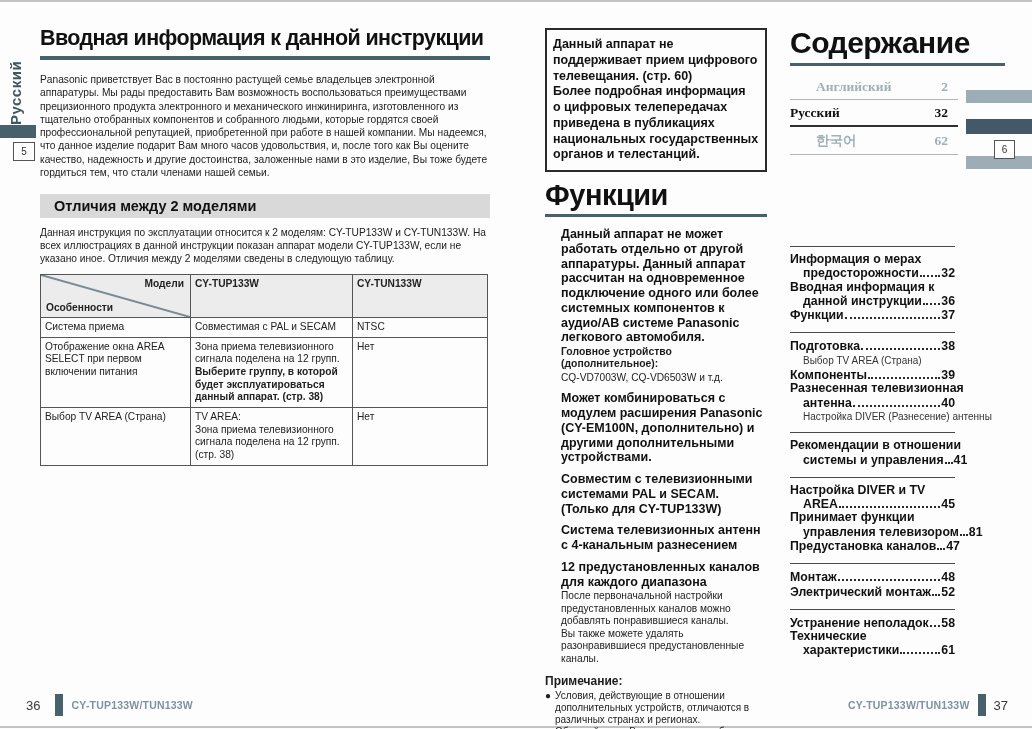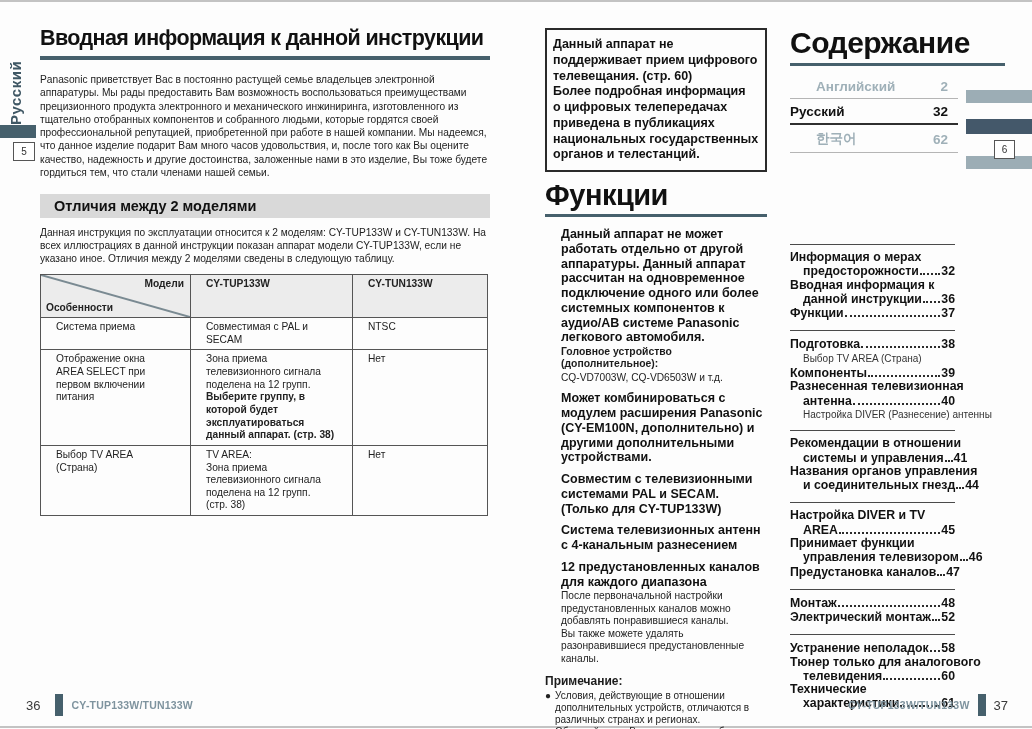--- a/index.html
+++ b/index.html
@@ -42,21 +42,21 @@
   .rule-main{height:4px;background:#46606c;margin:0 0 13px 0;}
   .intro{font-size:10.2px;line-height:1.3;margin:0 0 15px 0;color:#222;}
   .sec-head{
     background:#d9d9d9;font-weight:bold;font-size:14.5px;
     padding:4px 10px 4px 14px;margin:0 0 8px 0;color:#111;
   }
   .sec-body{font-size:10.2px;line-height:1.28;margin:0 0 9px 0;color:#222;}
 
   table.cmp{border-collapse:collapse;width:447px;font-size:10.2px;table-layout:fixed;}
   table.cmp th,table.cmp td{
-    border:1.4px solid #555;padding:3px 15px;vertical-align:top;text-align:left;
+    border:1.4px solid #555;padding:3px 4px;vertical-align:top;text-align:left;
     line-height:1.24;color:#222;
   }
   table.cmp thead th{background:#ececec;font-weight:bold;}
   .corner{position:relative;height:42px;padding:0 !important;}
   .corner svg{position:absolute;left:0;top:0;width:100%;height:100%;}
   .corner-top{position:absolute;top:3px;right:6px;font-weight:bold;}
   .corner-bottom{position:absolute;bottom:3px;left:5px;font-weight:bold;}
   .cell-plain{white-space:pre-line;}
   .cell-bold{font-weight:bold;white-space:pre-line;}
 
@@ -76,21 +76,21 @@
   .note-label{margin:0 0 2px 0;font-size:12px;font-weight:bold;}
   .note-bullet{display:flex;font-size:10px;line-height:1.2;color:#222;}
   .note-bullet .dot{margin-right:4px;}
 
   
   .col-right{position:absolute;left:790px;top:26px;width:220px;}
   .contents-title{margin:0;font-size:30px;font-weight:bold;letter-spacing:-0.5px;color:#111;}
   .rule-right{height:3px;background:#46606c;margin:3px 0 8px 0;width:215px;}
   .lang-rows{width:168px;}
   .lang-row{display:flex;justify-content:space-between;align-items:center;
-    padding:5px 10px 4px 0;font-size:13.5px;}
+    padding:5px 10px 4px 0;font-size:13.5px;font-family:Liberation Serif, serif;}
   .lang-row.muted{color:#9fb0b8;font-weight:bold;border-bottom:1.5px solid #b5b5b5;}
   .lang-row.current{color:#111;font-weight:bold;border-bottom:2.5px solid #2f2f2f;}
   .lang-row.muted .lang-label{padding-left:26px;}
 
   .toc{margin-top:91px;width:165px;}
   .toc-group{border-top:1.6px solid #4a4a4a;padding-top:6px;margin-bottom:10px;}
   .toc-group:last-child{margin-bottom:16px;}
   .toc-entry{font-size:12.3px;font-weight:bold;line-height:1.08;color:#111;}
   .toc-pre{white-space:nowrap;}
   .toc-row{display:flex;align-items:baseline;white-space:nowrap;}
@@ -292,44 +292,36 @@
       </div>
       <div class="toc-group">
         <div class="toc-entry">
           <div class="toc-pre">Рекомендации в отношении</div>
           <div class="toc-row indent">
             <span>системы и управления</span>
             <span class="toc-leader"></span>
             <span>41</span>
           </div>
         </div>
-        <div class="toc-entry">
-          <div class="toc-pre">Названия органов управления</div>
-          <div class="toc-row indent">
-            <span>и соединительных гнезд</span>
-            <span class="toc-leader"></span>
-            <span>44</span>
-          </div>
-        </div>
       </div>
       <div class="toc-group">
         <div class="toc-entry">
           <div class="toc-pre">Настройка DIVER и TV</div>
           <div class="toc-row indent">
             <span>AREA</span>
             <span class="toc-leader"></span>
             <span>45</span>
           </div>
         </div>
         <div class="toc-entry">
           <div class="toc-pre">Принимает функции</div>
           <div class="toc-row indent">
             <span>управления телевизором</span>
             <span class="toc-leader"></span>
-            <span>46</span>
+            <span>81</span>
           </div>
         </div>
         <div class="toc-entry">
           <div class="toc-row">
             <span>Предустановка каналов</span>
             <span class="toc-leader"></span>
             <span>47</span>
           </div>
         </div>
       </div>
@@ -348,28 +340,20 @@
             <span>52</span>
           </div>
         </div>
       </div>
       <div class="toc-group">
         <div class="toc-entry">
           <div class="toc-row">
             <span>Устранение неполадок</span>
             <span class="toc-leader"></span>
             <span>58</span>
-          </div>
-        </div>
-        <div class="toc-entry">
-          <div class="toc-pre">Тюнер только для аналогового</div>
-          <div class="toc-row indent">
-            <span>телевидения</span>
-            <span class="toc-leader"></span>
-            <span>60</span>
           </div>
         </div>
         <div class="toc-entry">
           <div class="toc-pre">Технические</div>
           <div class="toc-row indent">
             <span>характеристики</span>
             <span class="toc-leader"></span>
             <span>61</span>
           </div>
         </div>

